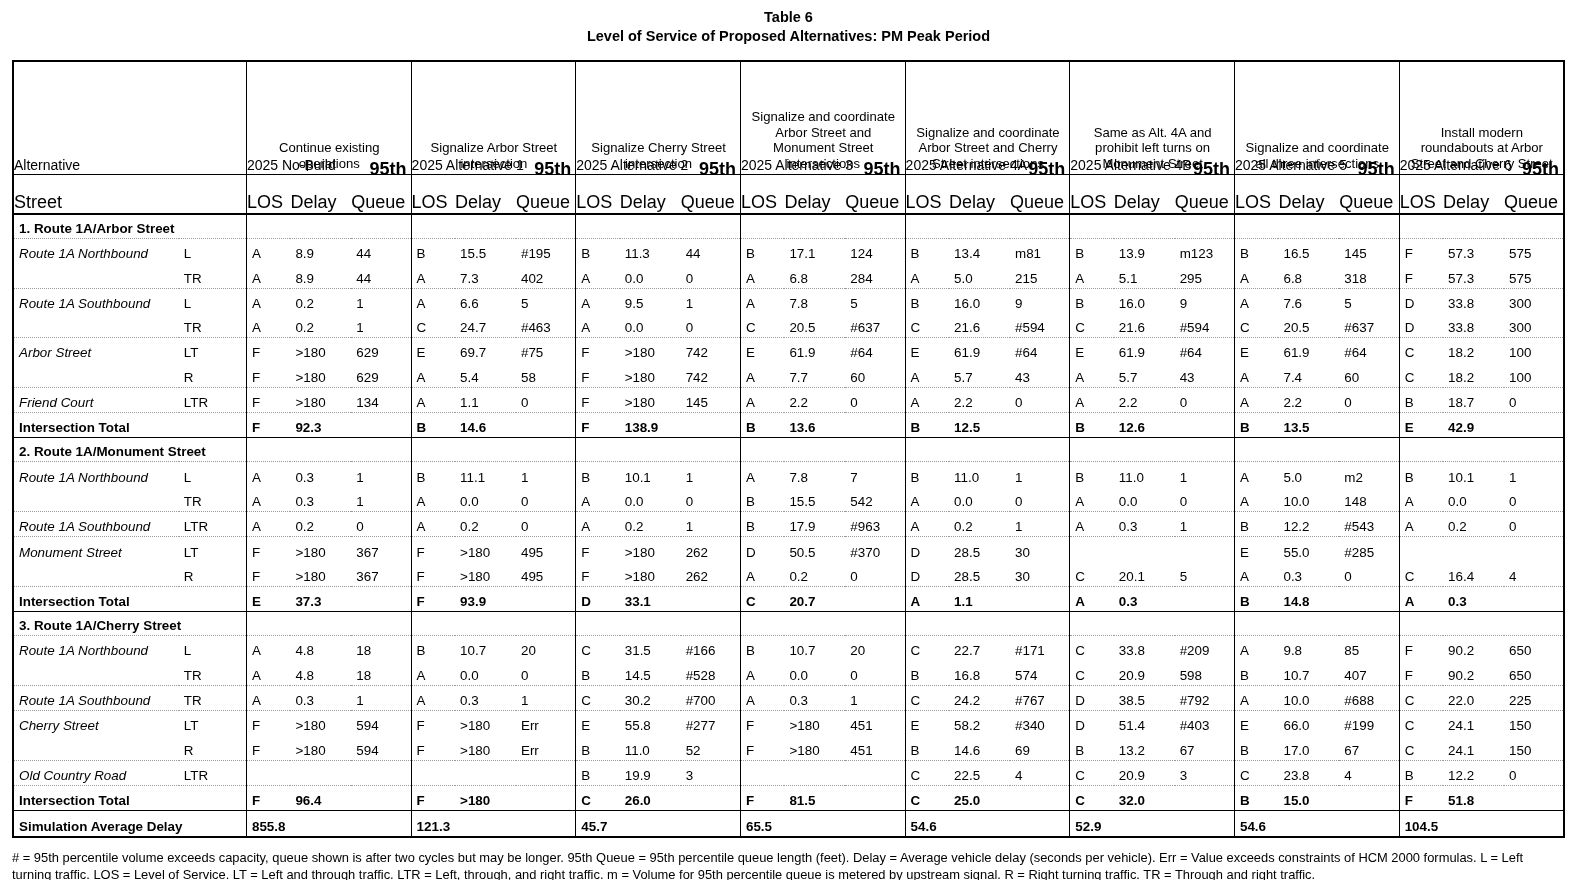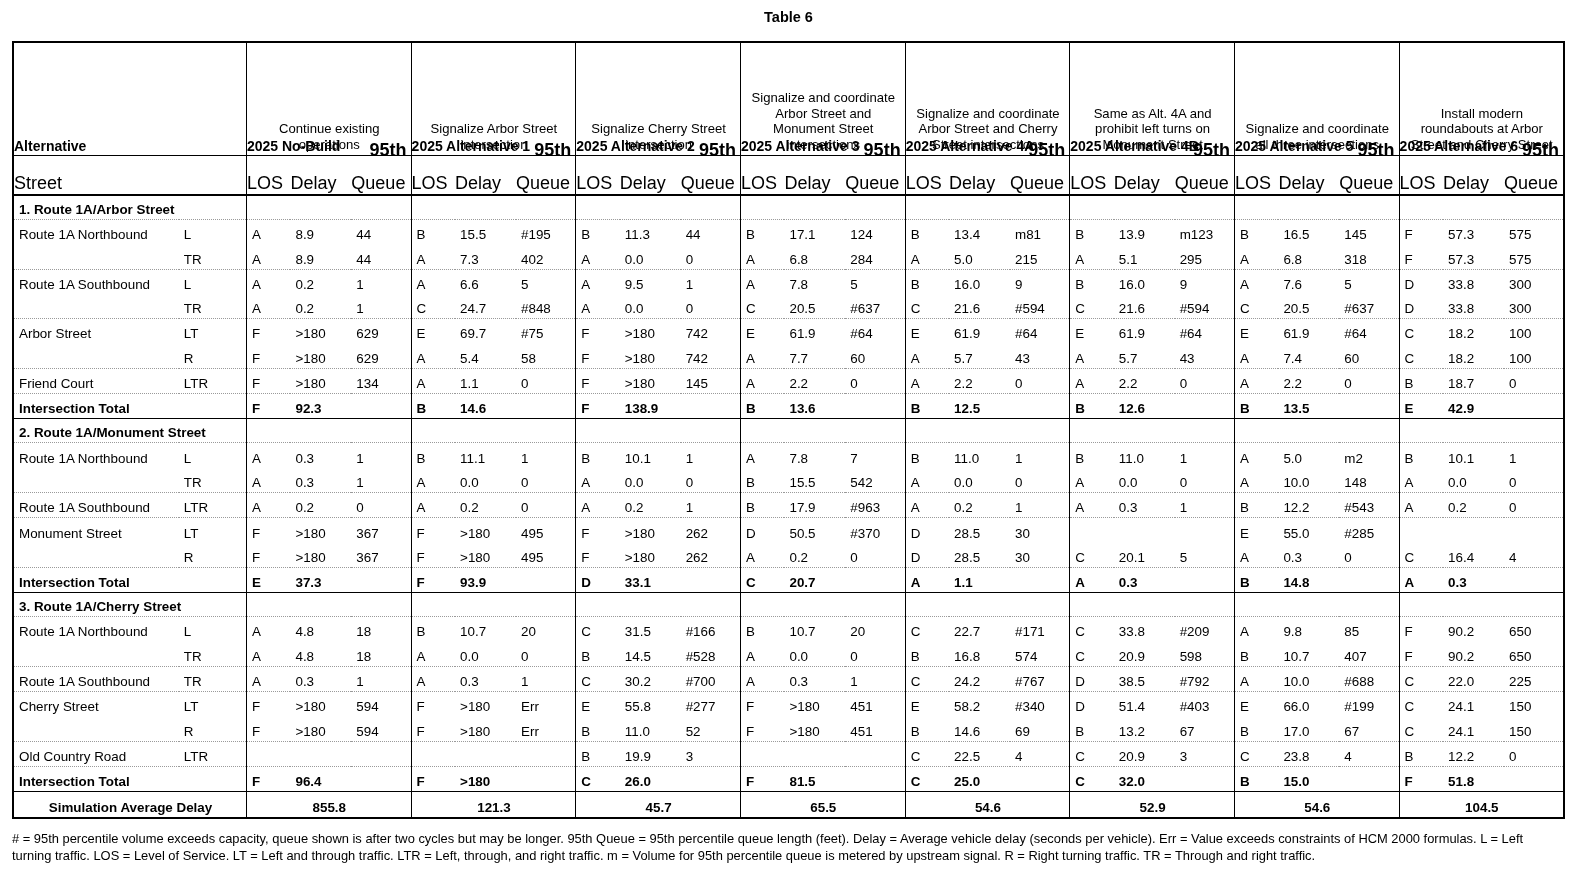--- a/index.html
+++ b/index.html
@@ -49,21 +49,21 @@
 
   
   .hdr-alt td {
     border-bottom: 1.6px solid #000;
     vertical-align: top;
     height: 112px;
     padding: 3px 4px 4px 5px;
     position: relative;
   }
   .alt-name {
-    font-weight: bold;
+    font-weight: normal;
     font-size: 14px;
     display: block;
     line-height: 17px;
   }
   .alt-desc {
     display: block;
     position: absolute;
     left: 5px;
     right: 4px;
     bottom: 3px;
@@ -113,23 +113,22 @@
     border-bottom: 1.6px solid #000;
     border-top: 1px dotted #9a9a9a;
     font-size: 13.4px;
   }
   tr.simrow td {
     font-weight: bold;
     height: 22.3px;
     padding: 0 4px 2px 5px;
     border-bottom: 2.2px solid #000;
     font-size: 13.4px;
-    text-align: center;
-  }
-  td.street-name { text-align: left; white-space: nowrap; }
+  }
+  td.street-name { text-align: left; white-space: nowrap; font-style: italic; }
   td.mvmt { text-align: left; padding-left: 2px; }
   td.los { text-align: left; padding-left: 10px; }
   td.delay { text-align: right; }
   td.queue { text-align: right; }
   td.simval { text-align: center; }
   td.total-los { text-align: left; padding-left: 10px; }
   td.total-delay { text-align: right; }
 
   .notes {
     padding-top: 11px;
@@ -138,20 +137,21 @@
   }
   .notes p { margin: 0; }
 </style>
 </head>
 <body>
 
 <div class="page">
 
   <div class="title-block">
     <div>Table 6</div>
+    <div>Level of Service of Proposed Alternatives: PM Peak Period</div>
   </div>
 
   <table class="los">
     <colgroup id="colgroup-main">
       <col style="width:147px">
         <col style="width:60px">
     <col style="width: 39px;">
         <col style="width: 54px;">
         <col style="width: 53px;">
         <col style="width: 39px;">
@@ -353,21 +353,21 @@
           <td class="queue tbl-right">300</td>
         </tr>
         <tr class="drow grp-end">
           <td class="tbl-left street-name"></td>
           <td class="mvmt">TR</td>
           <td class="grp-left los">A</td>
           <td class="delay">0.2</td>
           <td class="queue">1</td>
           <td class="grp-left los">C</td>
           <td class="delay">24.7</td>
-          <td class="queue">#848</td>
+          <td class="queue">#463</td>
           <td class="grp-left los">A</td>
           <td class="delay">0.0</td>
           <td class="queue">0</td>
           <td class="grp-left los">C</td>
           <td class="delay">20.5</td>
           <td class="queue">#637</td>
           <td class="grp-left los">C</td>
           <td class="delay">21.6</td>
           <td class="queue">#594</td>
           <td class="grp-left los">C</td>

